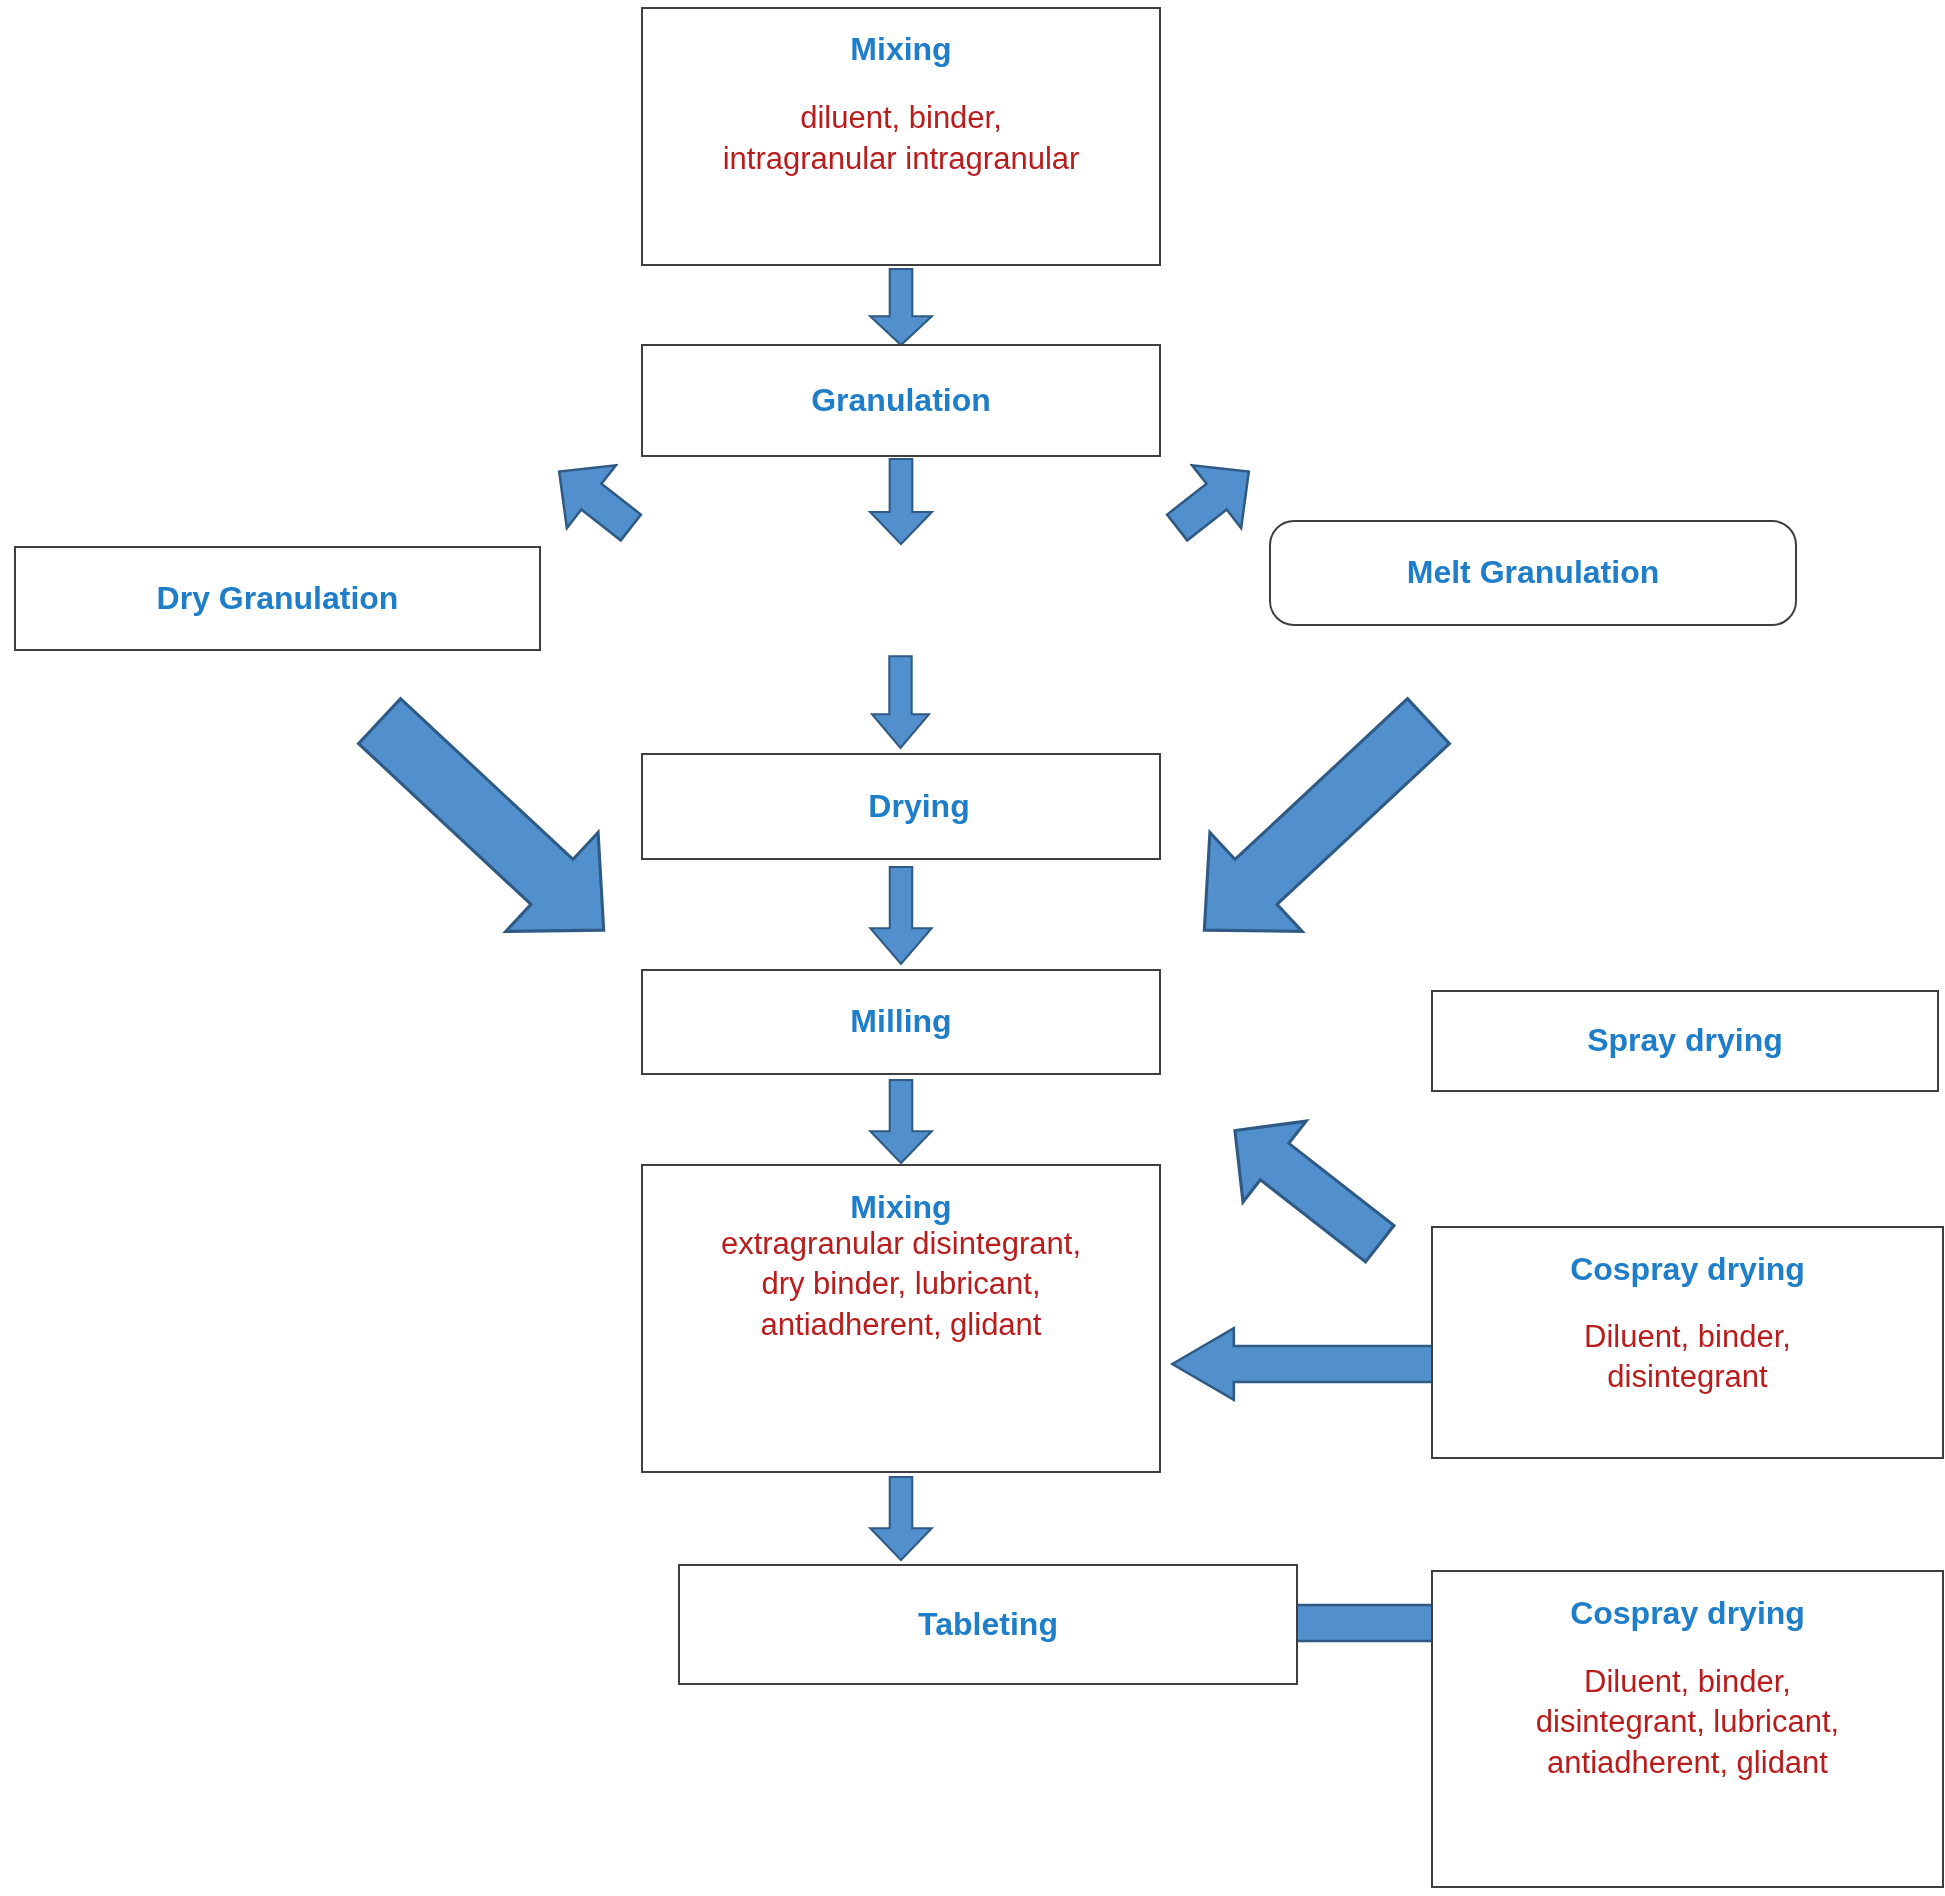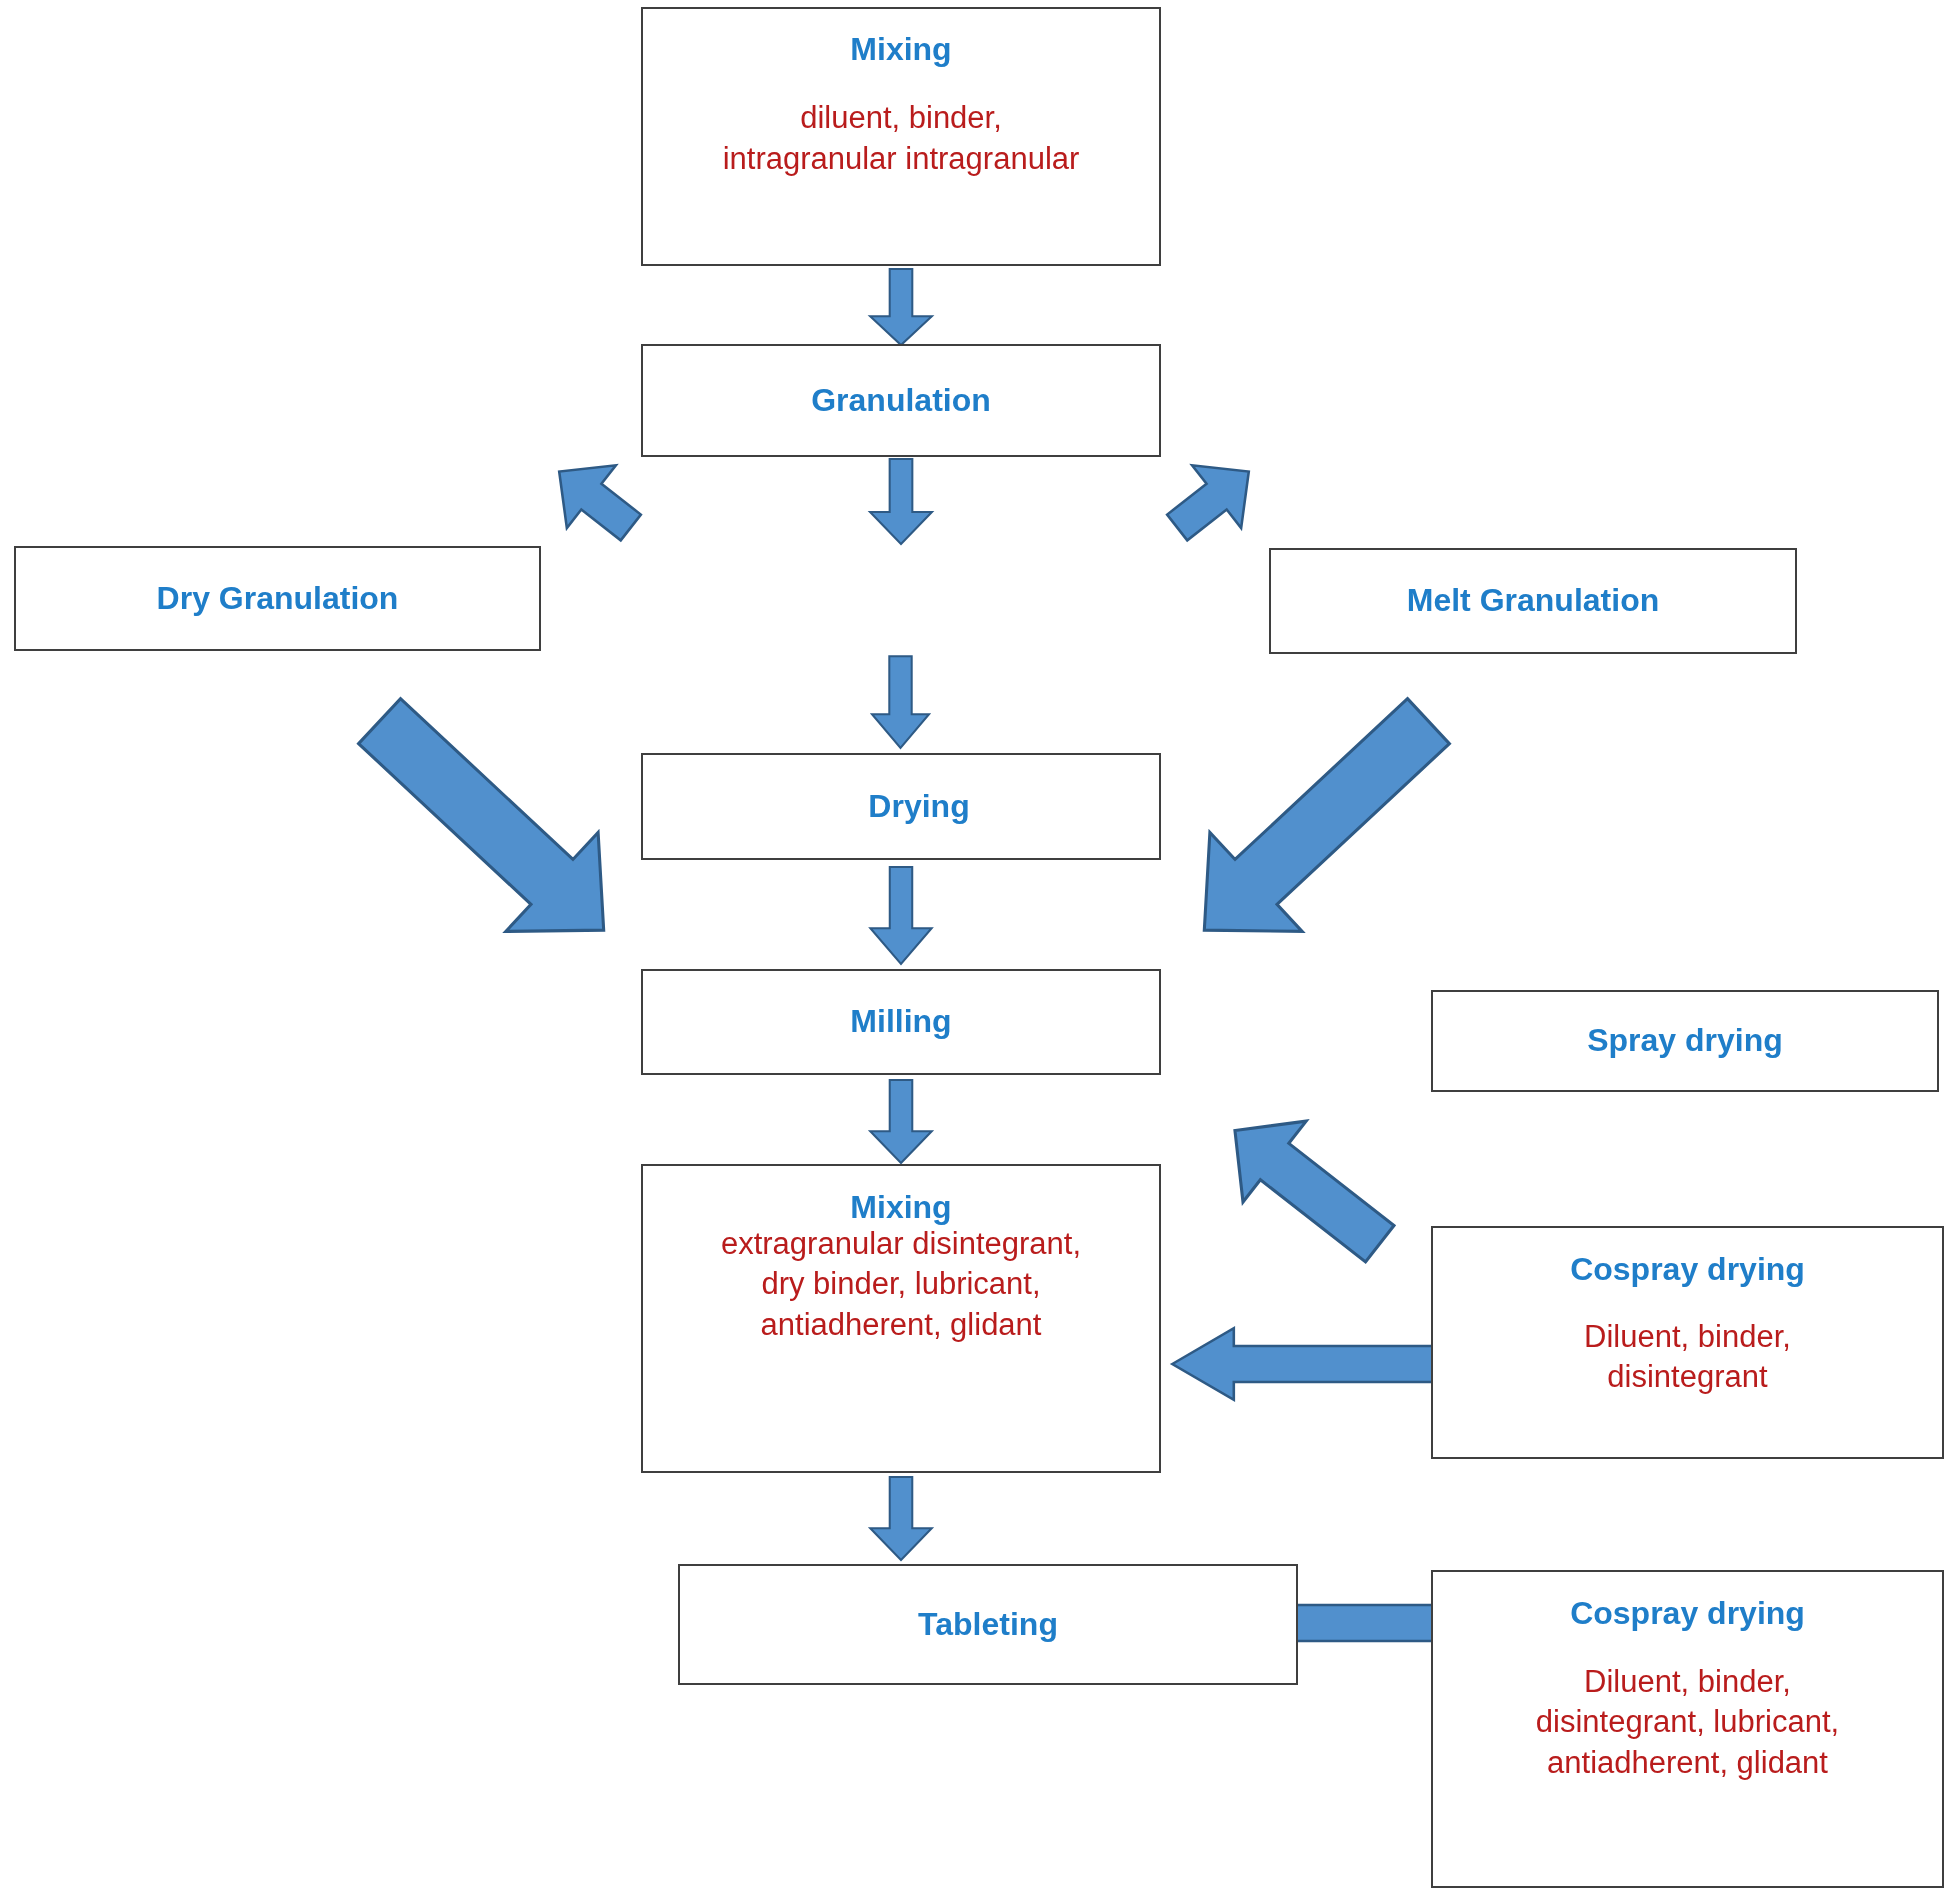--- a/index.html
+++ b/index.html
@@ -60,21 +60,21 @@
 
   <div class="box" style="left:641px; top:344px; width:520px; height:113px; justify-content:center;">
     <div class="title">Granulation</div>
   </div>
 
   <div class="box" style="left:14px; top:546px; width:527px; height:105px; justify-content:center;">
     <div class="title">Dry Granulation</div>
   </div>
 
 
-  <div class="box" style="left:1269px; top:548px; width:528px; height:106px; justify-content:center;">
+  <div class="box" style="left:1269px; top:520px; width:528px; height:106px; justify-content:center;border-radius:25px;">
     <div class="title">Melt Granulation</div>
   </div>
 
   <div class="box" style="left:641px; top:753px; width:520px; height:107px; justify-content:center;padding-left:36px;">
     <div class="title">Drying</div>
   </div>
 
   <div class="box" style="left:641px; top:969px; width:520px; height:106px; justify-content:center;">
     <div class="title">Milling</div>
   </div>

